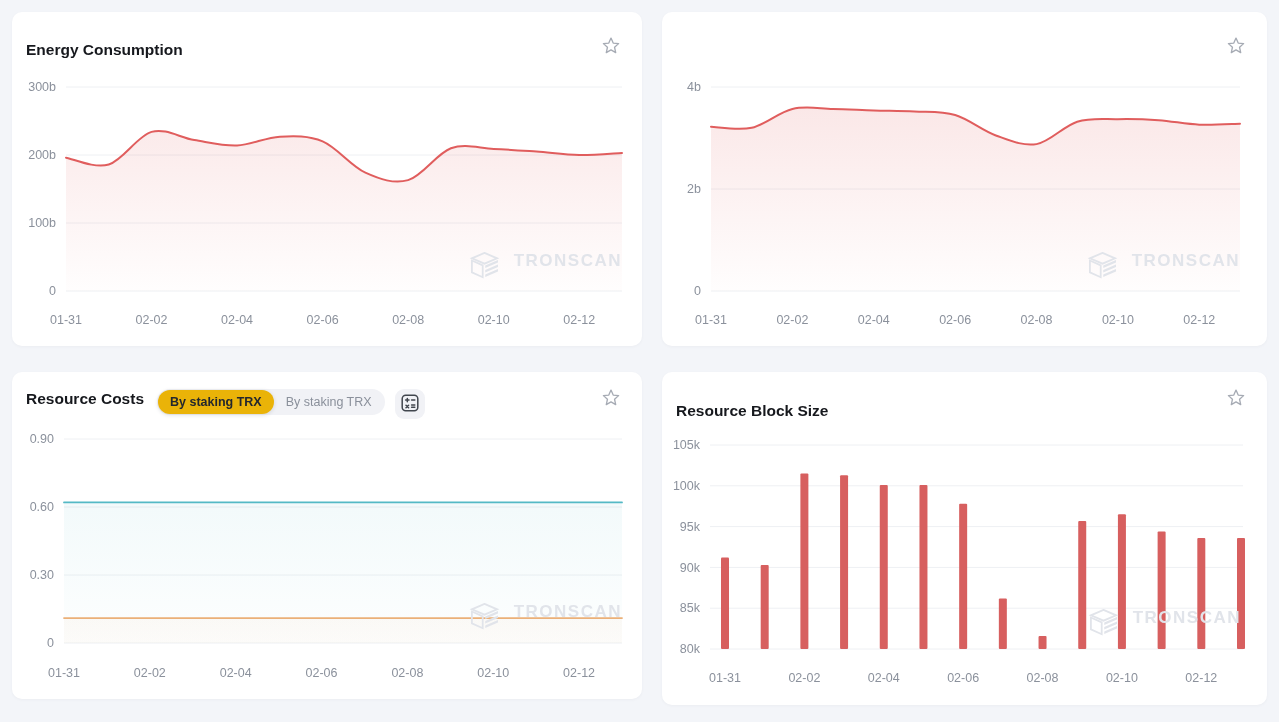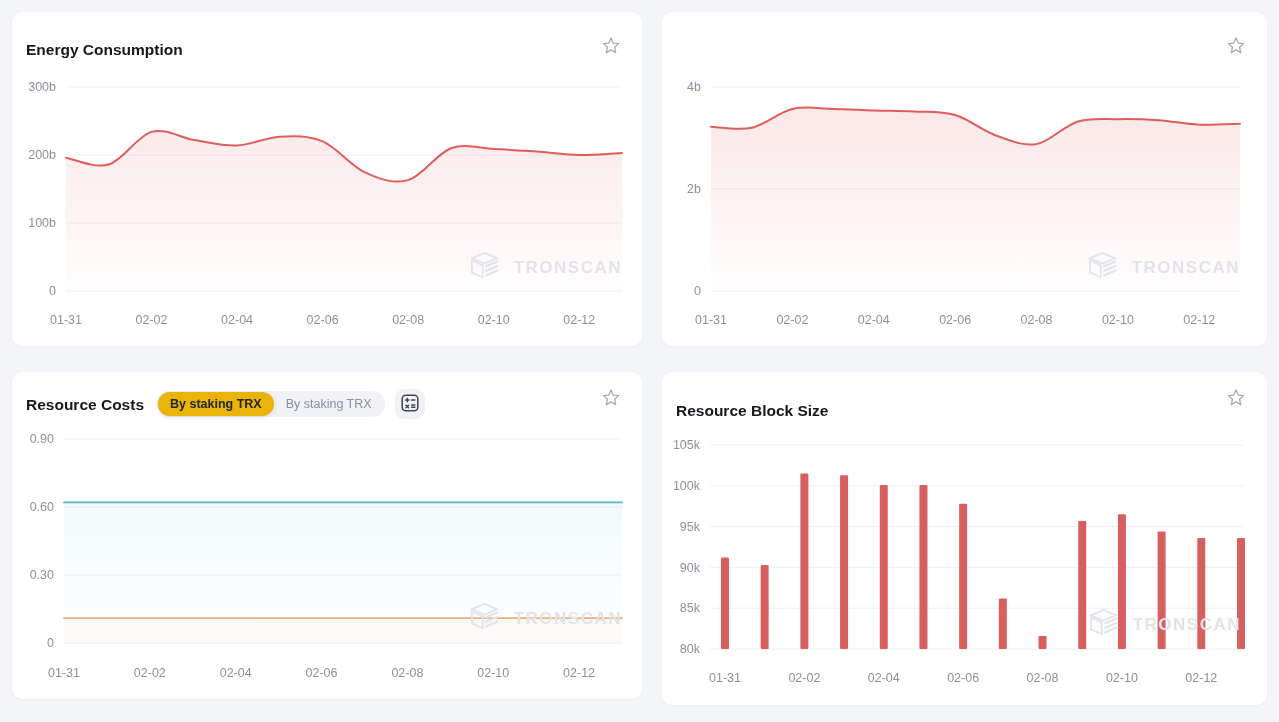--- a/index.html
+++ b/index.html
@@ -10,21 +10,21 @@
   }
   .card{
     position:absolute;background:#ffffff;border-radius:10px;
     box-shadow:0 1px 3px rgba(50,60,80,.04);
   }
   #card-energy{left:12px;top:12px;width:630px;height:334px}
   #card-bandwidth{left:662px;top:12px;width:605px;height:334px}
   #card-resource{left:12px;top:372px;width:630px;height:327px}
   #card-blocksize{left:662px;top:372px;width:605px;height:333px}
 
-  .card-head{position:absolute;left:14px;right:38px;display:flex;align-items:center}
+  .card-head{position:absolute;left:14px;right:38px;display:flex;}
   #card-energy .card-head,#card-bandwidth .card-head{top:28px}
   #card-resource .card-head{top:17px;height:30px}
   #card-blocksize .card-head{top:29px}
   .card-title{
     margin:0;font-size:15.5px;font-weight:700;color:#16181d;
     white-space:nowrap;line-height:19px;
   }
   .star-btn{position:absolute;right:22px;width:18px;height:18px;cursor:pointer}
   #card-energy .star-btn,#card-bandwidth .star-btn{top:25px}
   #card-resource .star-btn,#card-blocksize .star-btn{top:17px}
@@ -43,21 +43,21 @@
   }
   .calc-btn{
     margin-left:10px;width:30px;height:30px;border-radius:9px;border:none;
     background:#f1f2f6;display:flex;align-items:center;justify-content:center;
     cursor:pointer;padding:0;
   }
   .chart-host{position:absolute;left:0;top:0;right:0;bottom:0}
   .chart-svg{position:absolute;left:0;top:0;font-family:"Liberation Sans",sans-serif}
 
   .watermark{
-    position:absolute;display:flex;align-items:center;gap:14px;pointer-events:none;
+    position:absolute;display:flex;align-items:flex-start;gap:14px;pointer-events:none;
   }
   #card-energy .watermark{right:20px;bottom:63px}
   #card-bandwidth .watermark{right:27px;bottom:63px}
   #card-resource .watermark{right:20px;bottom:65px}
   #card-blocksize .watermark{right:26px;bottom:65px}
   .wm-text{
     font-size:17px;font-weight:700;color:#e1e4ea;letter-spacing:1.5px;line-height:1;
   }
 </style>
 </head>

